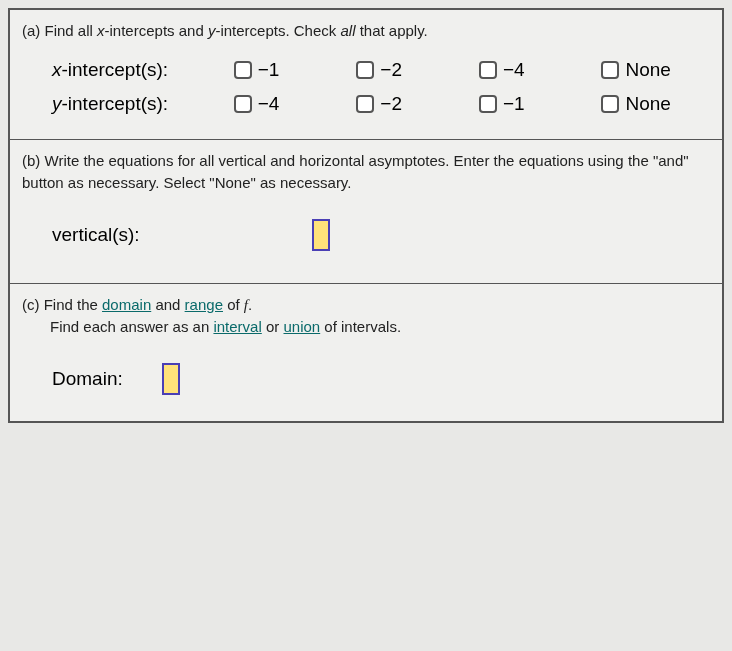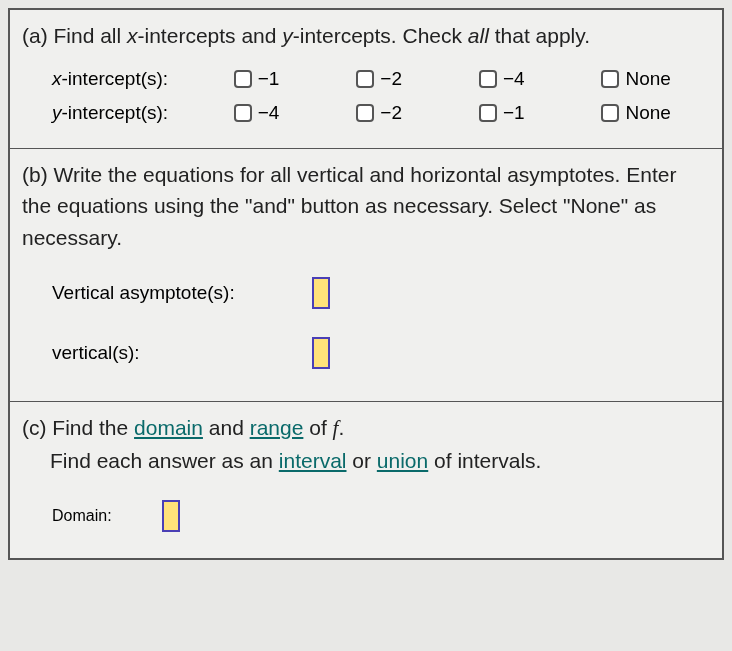--- a/index.html
+++ b/index.html
@@ -12,21 +12,21 @@
     .container {
       border: 2px solid #555;
       background: #f0f0ee;
     }
     .section {
       border-bottom: 1px solid #555;
       padding: 10px 12px 18px 12px;
     }
     .section:last-child { border-bottom: none; }
     .prompt {
-      font-size: 21px;
+      font-size: 15px;
       color: #222;
       line-height: 1.5;
       margin-bottom: 10px;
     }
     .prompt .italic { font-style: italic; }
     .intercept-row {
       display: flex;
       align-items: center;
       padding: 6px 0 6px 30px;
       gap: 14px;
@@ -72,21 +72,21 @@
       color: #0a6a6a;
       text-decoration: underline;
     }
     .dr-row {
       display: flex;
       align-items: center;
       padding: 14px 0 8px 30px;
     }
     .dr-label {
       width: 110px;
-      font-size: 16px;
+      font-size: 19px;
     }
     .f-italic { font-style: italic; font-family: 'Times New Roman', serif; }
     .x-italic { font-style: italic; }
   </style>
 </head>
 <body>
 
 <div class="container">
 
   <div class="section">
@@ -135,24 +135,20 @@
       <div class="opt">
           <span class="chk"></span>
           <span class="opt-label">None</span>
         </div>
     </div>
   </div>
 
   <div class="section">
     <div class="prompt">(b) Write the equations for all vertical and horizontal asymptotes. Enter the equations using the "and" button as necessary. Select "None" as necessary.</div>
 
-    <div class="asym-row">
-      <div class="asym-label">Vertical asymptote(s):</div>
-      <span class="input-box"></span>
-    </div>
 
     <div class="asym-row">
       <div class="asym-label">
         <div>vertical(s):</div>
       </div>
       <span class="input-box"></span>
     </div>
   </div>
 
   <div class="section">

